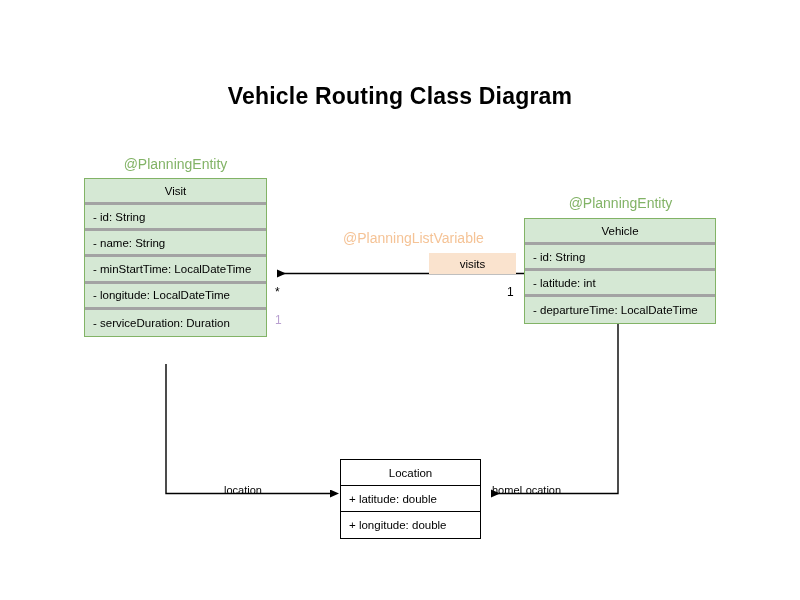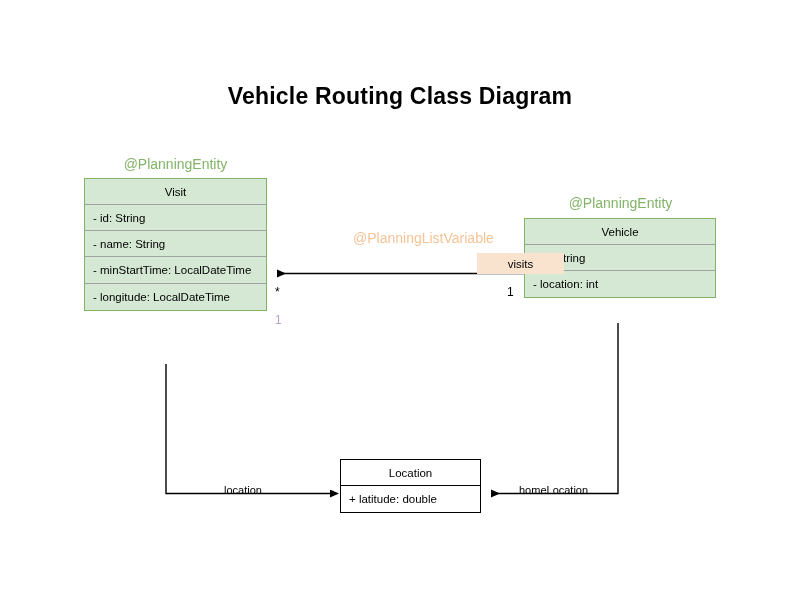--- a/index.html
+++ b/index.html
@@ -49,21 +49,21 @@
     color: #82b366;
   }
   #stereotype-vehicle {
     left: 525px;
     top: 195px;
     width: 191px;
     text-align: center;
     color: #82b366;
   }
   #stereotype-listvariable {
-    left: 353px;
+    left: 343px;
     top: 230px;
     color: #f5c396;
   }
 
   
   .uml-class {
     position: absolute;
     box-sizing: border-box;
     font-size: 11.5px;
     color: #000000;
@@ -82,21 +82,21 @@
   .uml-class .attr {
     padding-left: 8px;
   }
 
   
   .uml-green {
     border: 1px solid #82b366;
     background: #d5e8d4;
   }
   .uml-green .row {
-    border-bottom: 1px solid #a3a3a3;
+    border-bottom: 3px solid #a3a3a3;
     background: #d5e8d4;
   }
   .uml-green .row:last-child {
     border-bottom: none;
   }
 
   
   .uml-white {
     border: 1px solid #000000;
     background: #ffffff;
@@ -157,39 +157,38 @@
   #mult-vehicle-one {
     left: 507px;
     top: 285px;
     font-size: 12px;
   }
   #label-location {
     left: 224px;
     top: 484px;
   }
   #label-homelocation {
-    left: 519px;
+    left: 492px;
     top: 484px;
   }
 
   
   #badge-visits {
     position: absolute;
     left: 429px;
     top: 253px;
     width: 87px;
     height: 21px;
     background: #fae3ce;
     border-radius: 0;
     display: flex;
     align-items: center;
     justify-content: center;
     font-size: 11.5px;
     color: #000000;
-    margin-left: 48px;
   }
 
   
   #connectors {
     position: absolute;
     left: 0;
     top: 0;
     width: 800px;
     height: 600px;
     pointer-events: none;
@@ -230,31 +229,34 @@
   <div class="stereotype" id="stereotype-vehicle">@PlanningEntity</div>
 
   <div class="stereotype" id="stereotype-listvariable">@PlanningListVariable</div>
 
   <div class="uml-class uml-green" id="class-visit">
     <div class="row class-name">Visit</div>
     <div class="row attr">- id: String</div>
     <div class="row attr">- name: String</div>
     <div class="row attr">- minStartTime: LocalDateTime</div>
     <div class="row attr">- longitude: LocalDateTime</div>
+    <div class="row attr">- serviceDuration: Duration</div>
   </div>
 
   <div class="uml-class uml-green" id="class-vehicle">
     <div class="row class-name">Vehicle</div>
     <div class="row attr">- id: String</div>
-    <div class="row attr">- location: int</div>
+    <div class="row attr">- latitude: int</div>
+    <div class="row attr">- departureTime: LocalDateTime</div>
   </div>
 
   <div class="uml-class uml-white" id="class-location">
     <div class="row class-name">Location</div>
     <div class="row attr">+ latitude: double</div>
+    <div class="row attr">+ longitude: double</div>
   </div>
 
   <div id="badge-visits">visits</div>
 
   <div class="edge-label" id="mult-visit-star">*</div>
 
   <div class="edge-label" id="mult-visit-one">1</div>
 
   <div class="edge-label" id="mult-vehicle-one">1</div>
 

